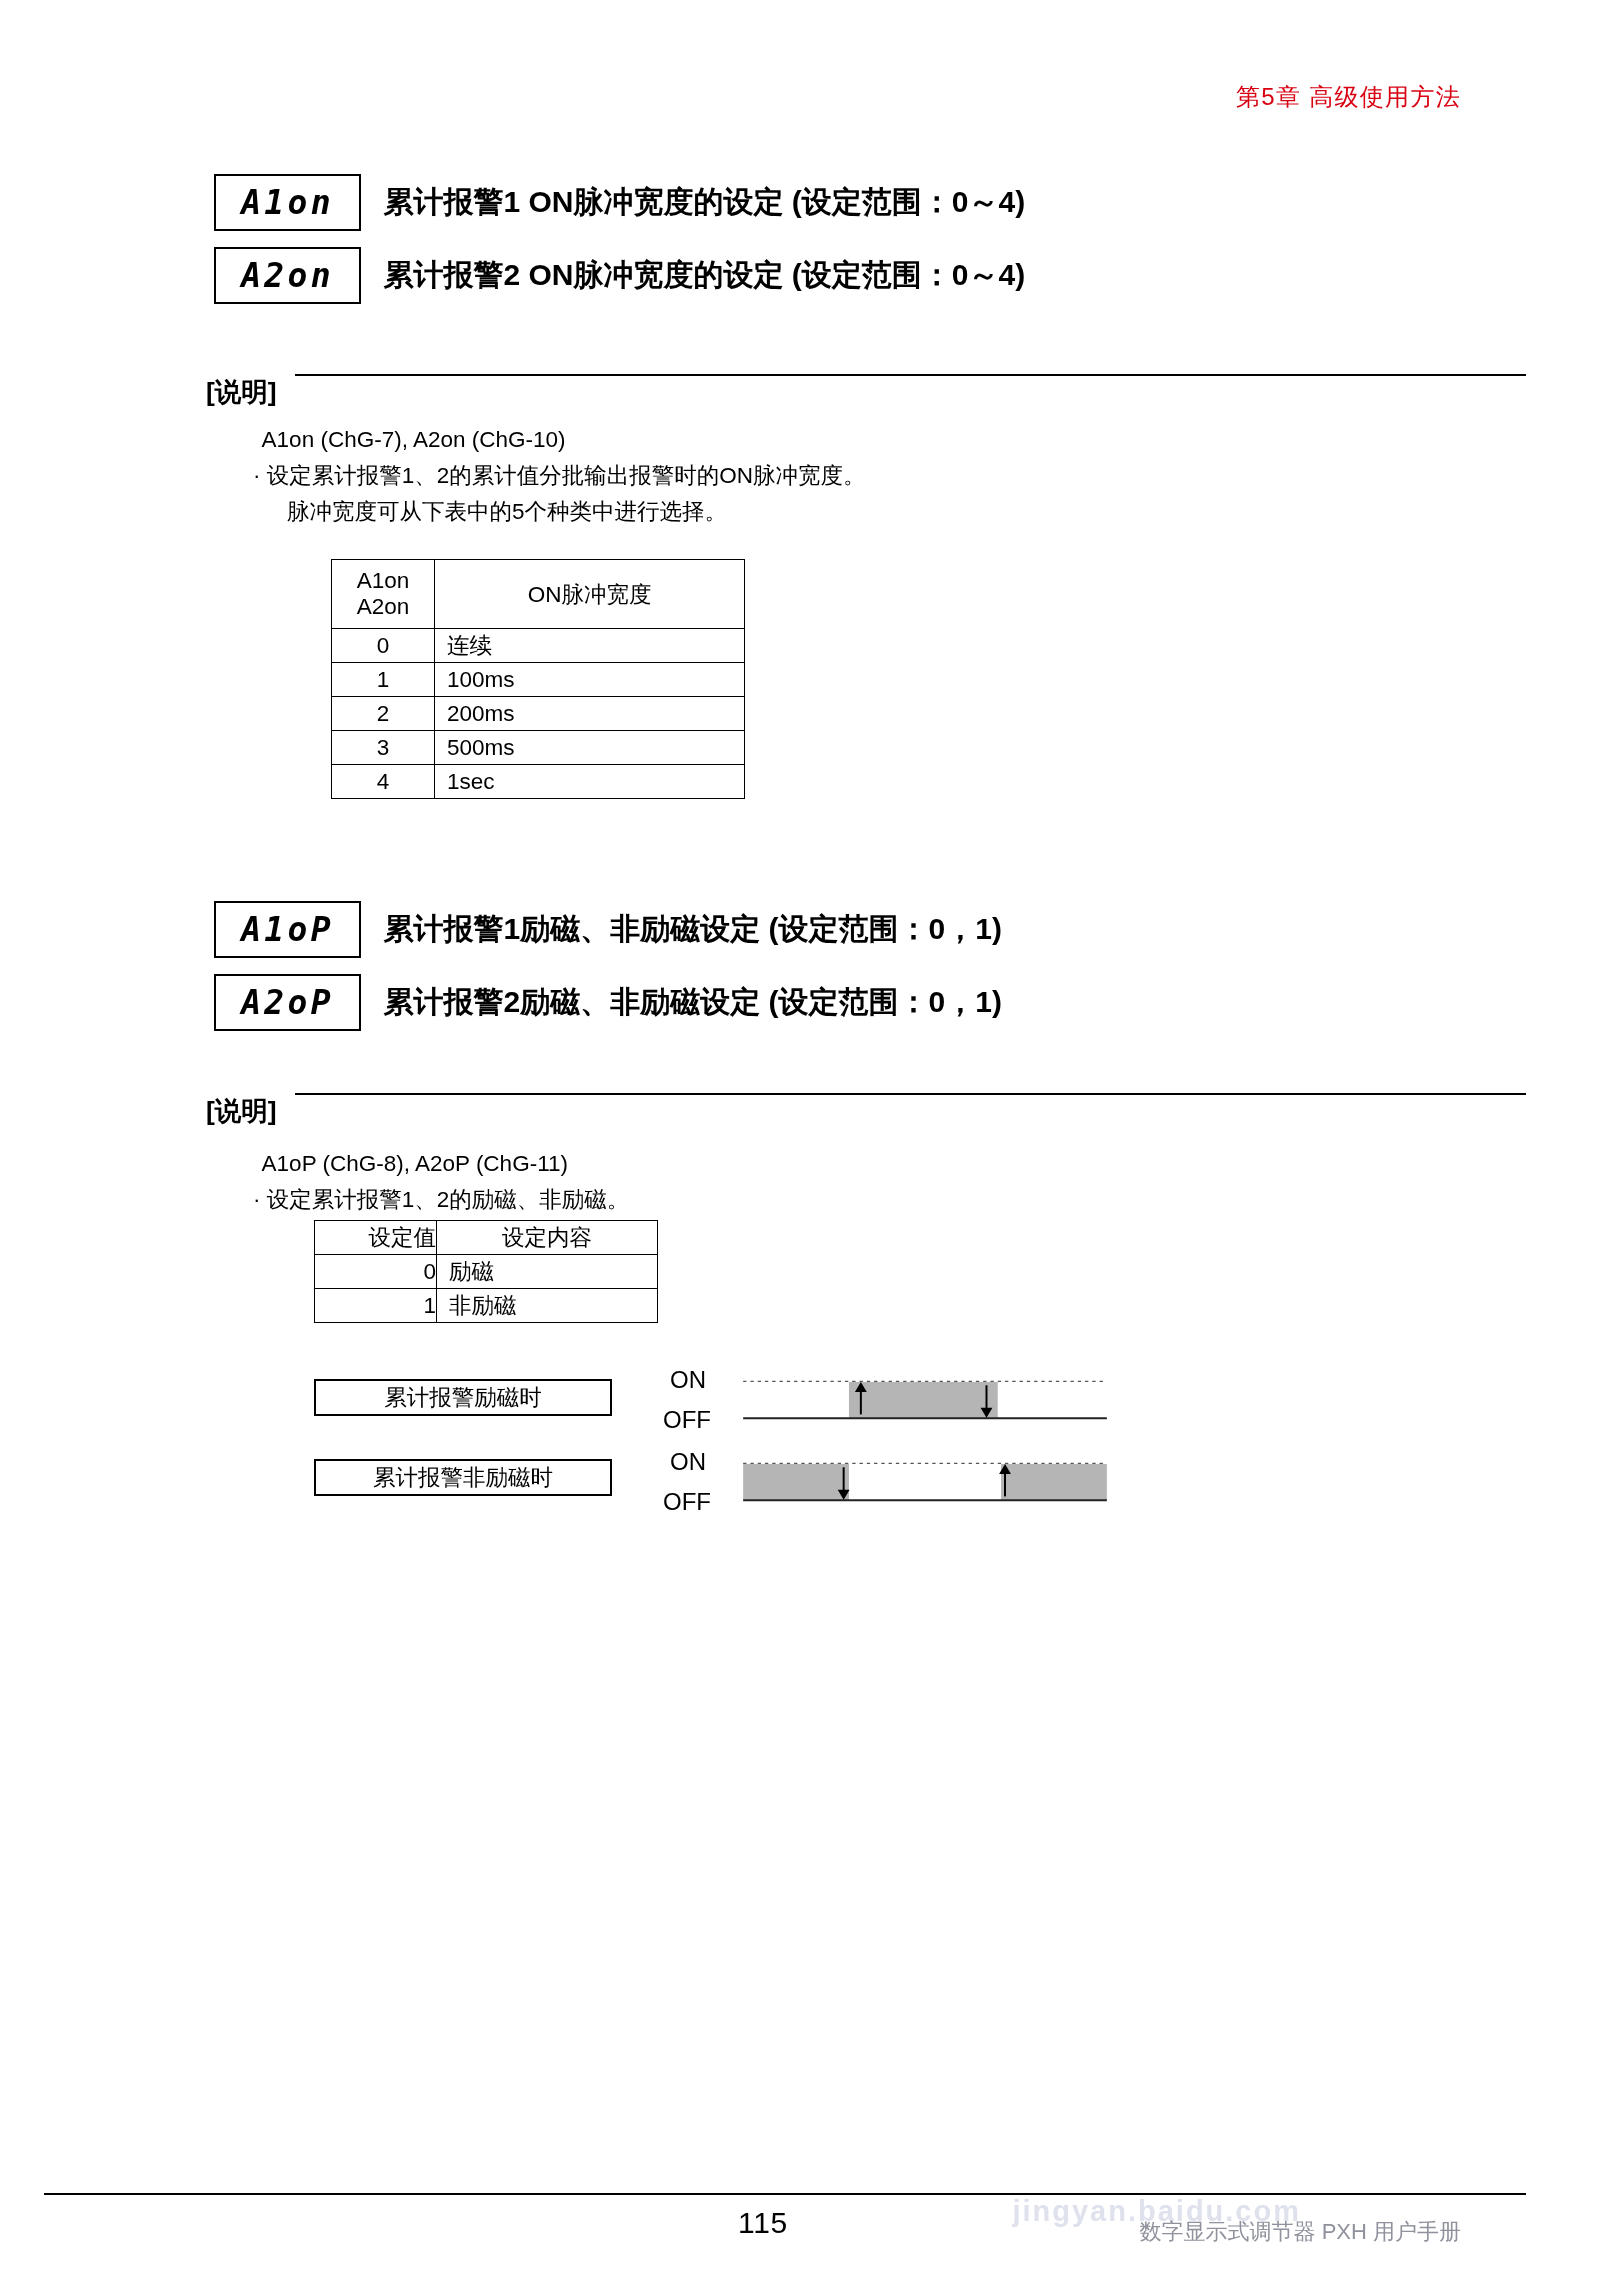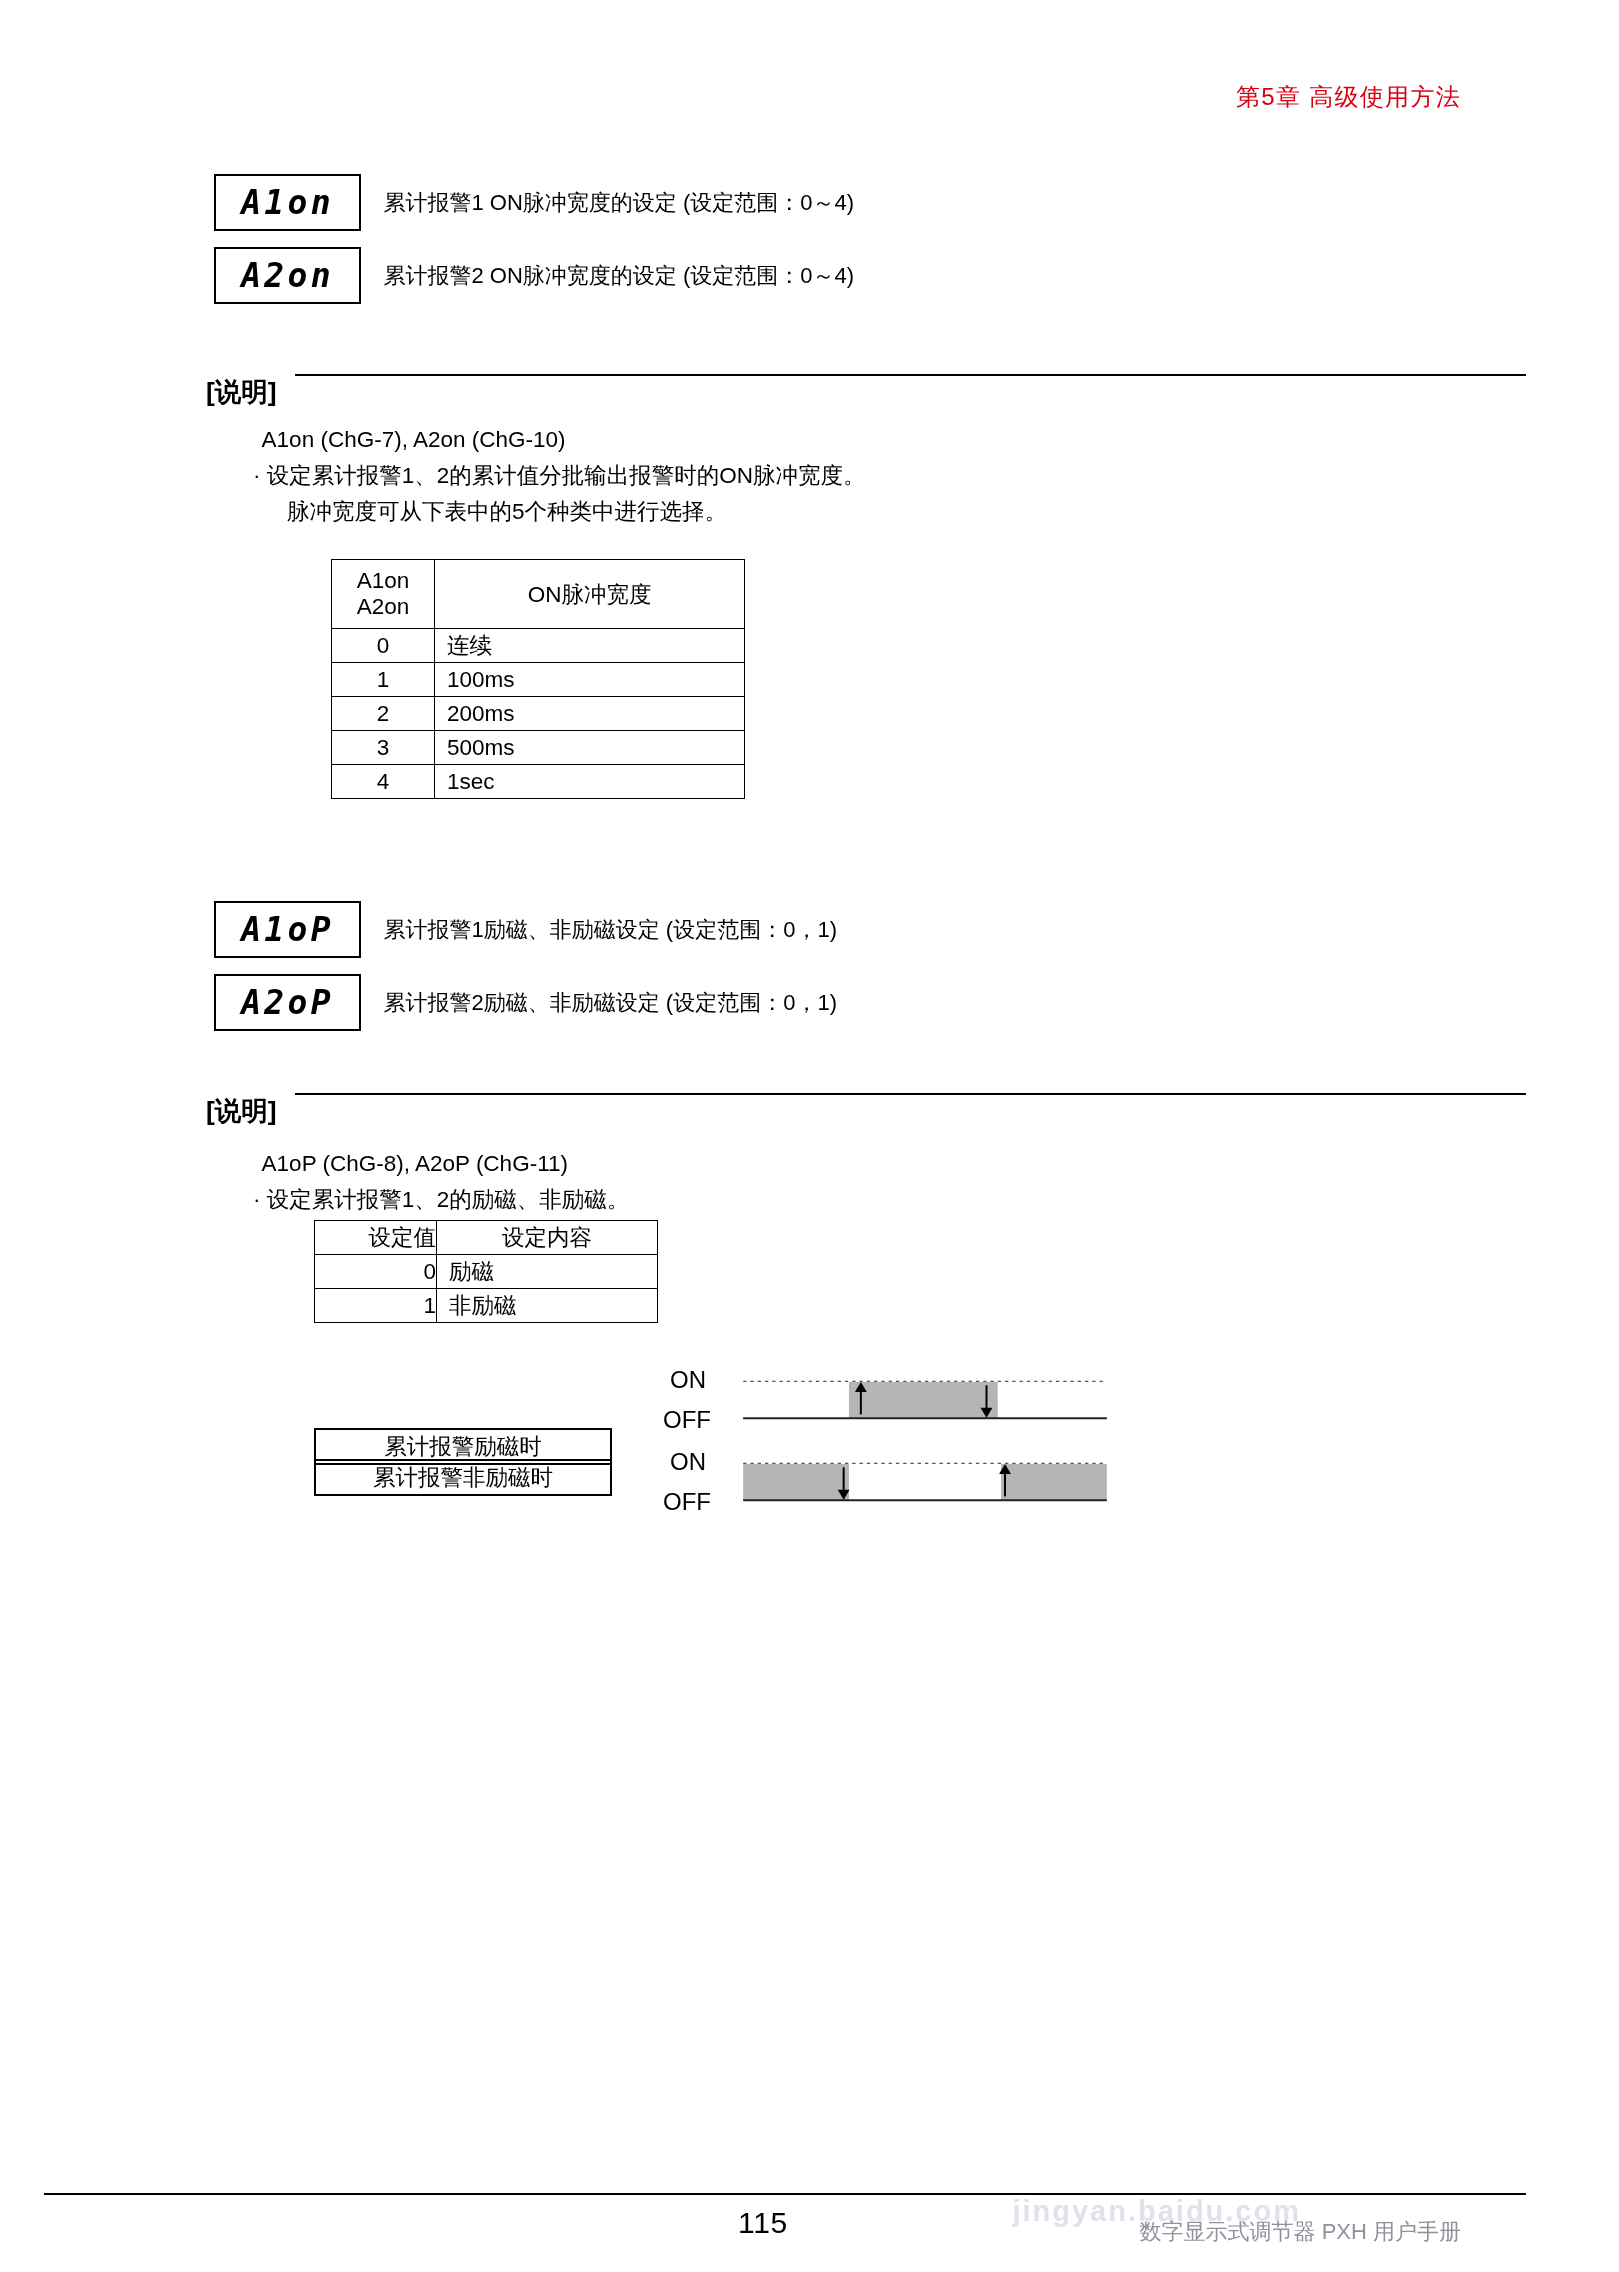--- a/index.html
+++ b/index.html
@@ -14,21 +14,21 @@
   }
   .param-row { position:absolute; left:214px; display:flex; align-items:center; gap:22.5px; }
   .segbox {
     width:147px; height:57px; border:2.6px solid #000; background:#fff;
     display:flex; align-items:center; justify-content:center; flex:0 0 auto;
   }
   .segtext {
     font-family:"DejaVu Sans Mono","Liberation Mono",monospace;
     font-style:italic; font-weight:700; font-size:33px; letter-spacing:3.3px;
   }
-  .param-desc { font-size:22px; font-weight:400; white-space:nowrap; }
+  .param-desc { font-size:30px; font-weight:700; white-space:nowrap; }
   .note-row { position:absolute; left:206px; width:1348px; height:30px; display:flex; gap:18.5px; }
   .note-label { font-size:26.5px; font-weight:700; white-space:nowrap; }
   .note-line { flex:1; border-top:2px solid #000; height:0; }
   .bodytext { position:absolute; left:253px; font-size:22.5px; line-height:36px; }
   .indent1 { padding-left:8.6px; }
   .indent3 { padding-left:34px; }
   table { border-collapse:collapse; position:absolute; font-size:22.5px; background:#fff; }
   th, td { border:1.3px solid #000; font-weight:400; }
   .t1 { left:331px; top:559px; }
   .t1 .c1 { width:103px; text-align:center; }
@@ -159,21 +159,21 @@
       <td class="c1">0</td>
       <td class="c2">励磁</td>
     </tr>
     <tr>
       <td class="c1">1</td>
       <td class="c2">非励磁</td>
     </tr>
   </tbody>
     </table>
 
-  <div class="dlabel" style="top:1428px;text-align:right;">累计报警励磁时</div>
+  <div class="dlabel" style="top:1379px;text-align:right;">累计报警励磁时</div>
   <div class="onoff" style="left:670px; top:1365px;">ON</div>
   <div class="onoff" style="left:663px; top:1405px;">OFF</div>
   <div class="wave" style="top:1380px;">
     <svg width="364" height="41" viewBox="0 0 550 62">
       <line x1="0" y1="2" x2="550" y2="2" stroke="#555" stroke-width="2" stroke-dasharray="5 6"></line>
       <rect x="160" y="3" width="225" height="55" fill="#b5b5b5"></rect>
       <line x1="0" y1="58" x2="550" y2="58" stroke="#222" stroke-width="3"></line>
       <line x1="178" y1="52" x2="178" y2="16" stroke="#000" stroke-width="3"></line>
       <polygon points="169,18 187,18 178,3" fill="#000"></polygon>
       <line x1="368" y1="8" x2="368" y2="44" stroke="#000" stroke-width="3"></line>

